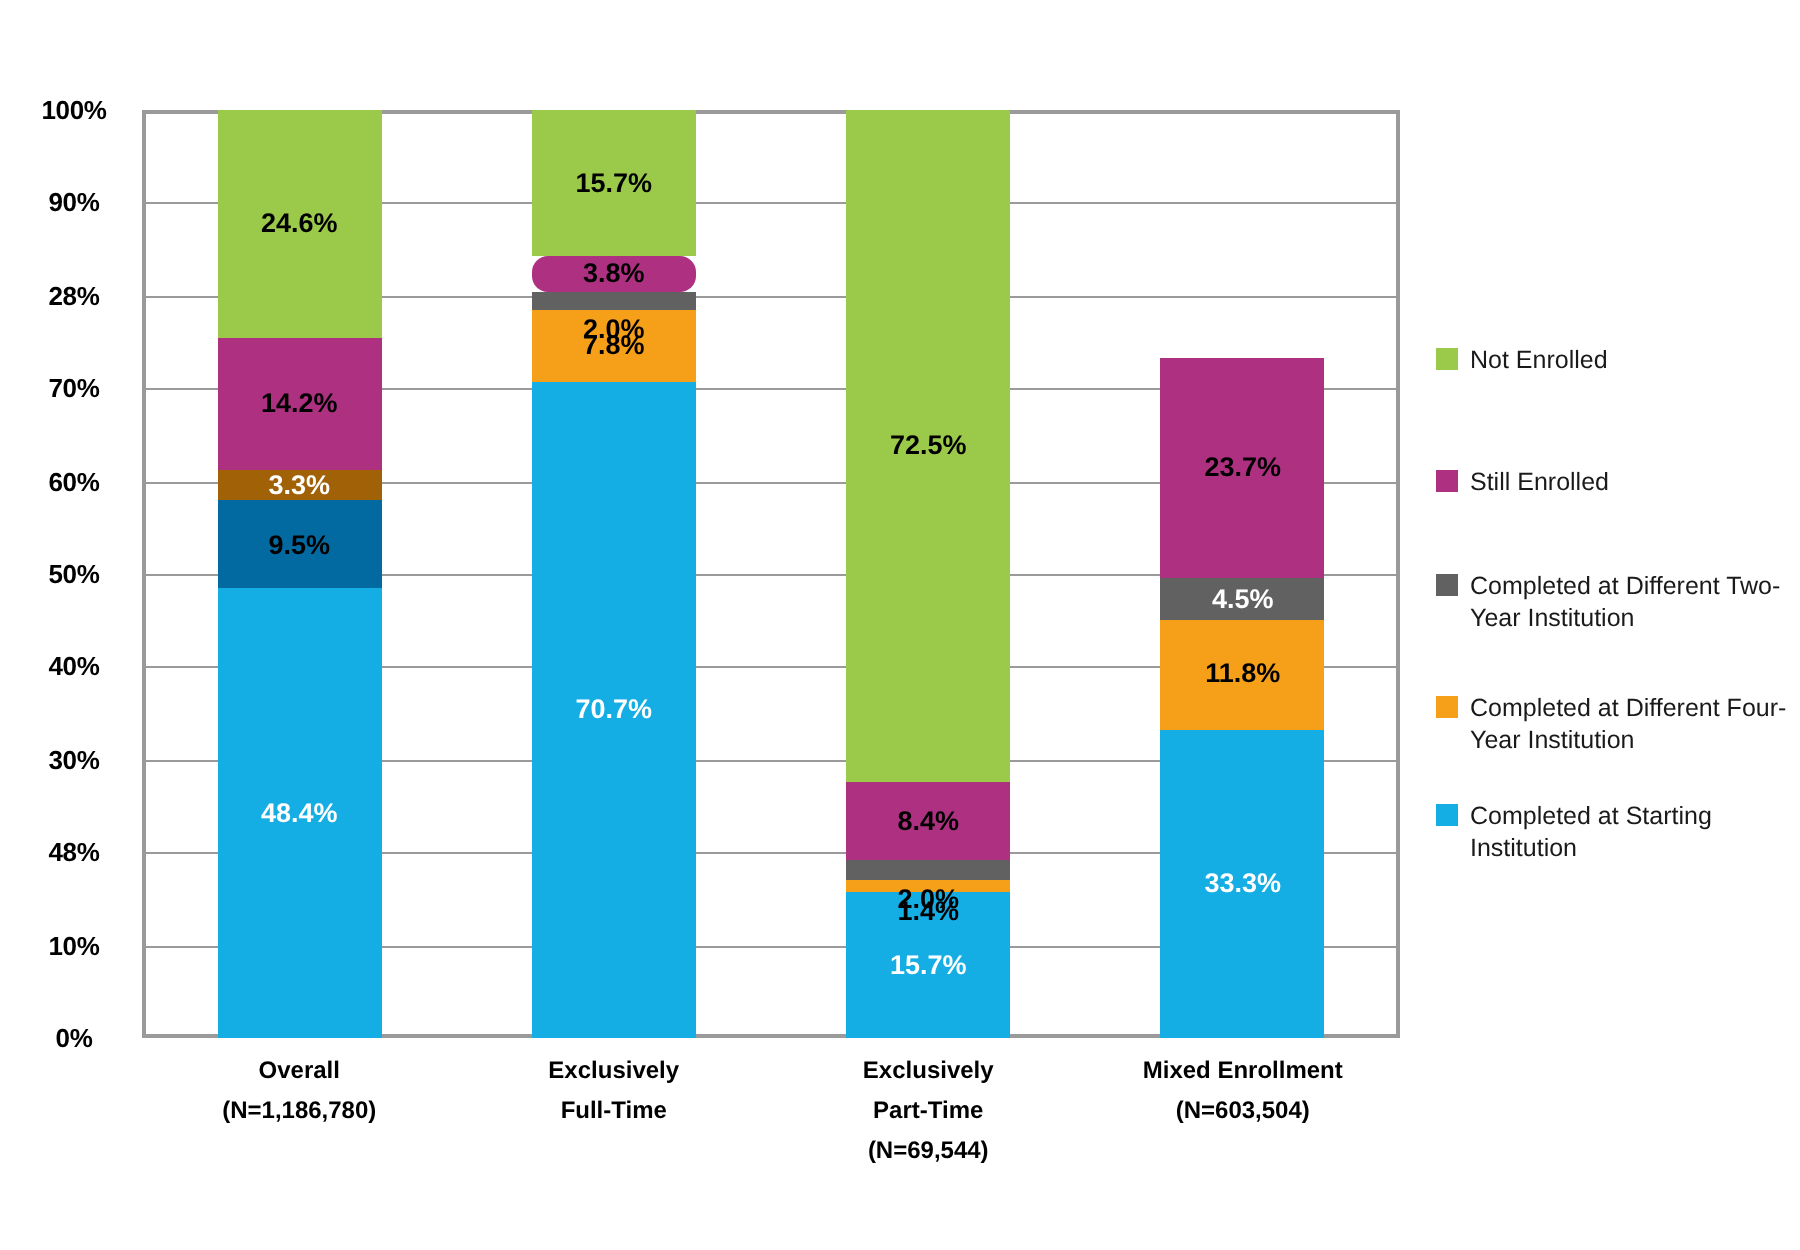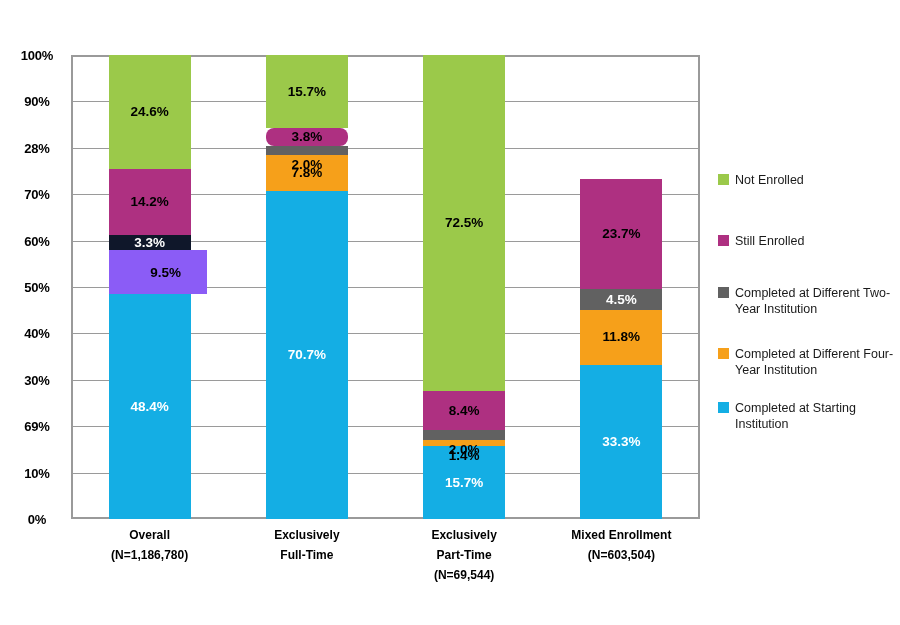--- a/index.html
+++ b/index.html
@@ -161,21 +161,21 @@
 
   <div class="y-axis" id="y-axis">
       <div class="y-tick-label" style="top: 55px;">100%</div>
       <div class="y-tick-label" style="top: 101.4px;">90%</div>
       <div class="y-tick-label" style="top: 147.8px;">28%</div>
       <div class="y-tick-label" style="top: 194.2px;">70%</div>
       <div class="y-tick-label" style="top: 240.6px;">60%</div>
       <div class="y-tick-label" style="top: 287px;">50%</div>
       <div class="y-tick-label" style="top: 333.4px;">40%</div>
       <div class="y-tick-label" style="top: 379.8px;">30%</div>
-      <div class="y-tick-label" style="top: 426.2px;">69%</div>
+      <div class="y-tick-label" style="top: 426.2px;">48%</div>
       <div class="y-tick-label" style="top: 472.6px;">10%</div>
       <div class="y-tick-label" style="top: 519px;">0%</div>
     </div>
 
   <div class="plot-area" id="plot-area">
       <div class="gridline" style="top: 44.4px;"></div>
       <div class="gridline" style="top: 90.8px;"></div>
       <div class="gridline" style="top: 137.2px;"></div>
       <div class="gridline" style="top: 183.6px;"></div>
       <div class="gridline" style="top: 230px;"></div>
@@ -184,24 +184,24 @@
       <div class="gridline" style="top: 369.2px;"></div>
       <div class="gridline" style="top: 415.6px;"></div>
     </div>
 
   <div class="bars-layer" id="bars-layer">
       <div class="bar-col" style="left: 37.625px; width: 82px;">
         <div class="bar-stack">
           <div class="seg" style="height: 48.4%; background: rgb(20, 174, 228);">
             <span class="seg-label light">48.4%</span>
           </div>
-          <div class="seg" style="height: 9.5%; background: #8b5cf6; padding-left: 16px;">
+          <div class="seg" style="height: 9.5%; background: #0369a1;">
             <span class="seg-label dark">9.5%</span>
           </div>
-          <div class="seg" style="height: 3.3%; background: #0f172a;">
+          <div class="seg" style="height: 3.3%; background: #a16207;">
             <span class="seg-label light">3.3%</span>
           </div>
           <div class="seg" style="height: 14.2%; background: rgb(174, 48, 129);">
             <span class="seg-label dark">14.2%</span>
           </div>
           <div class="seg" style="height: 24.6%; background: rgb(155, 201, 74);">
             <span class="seg-label dark">24.6%</span>
           </div>
         </div>
       </div>

